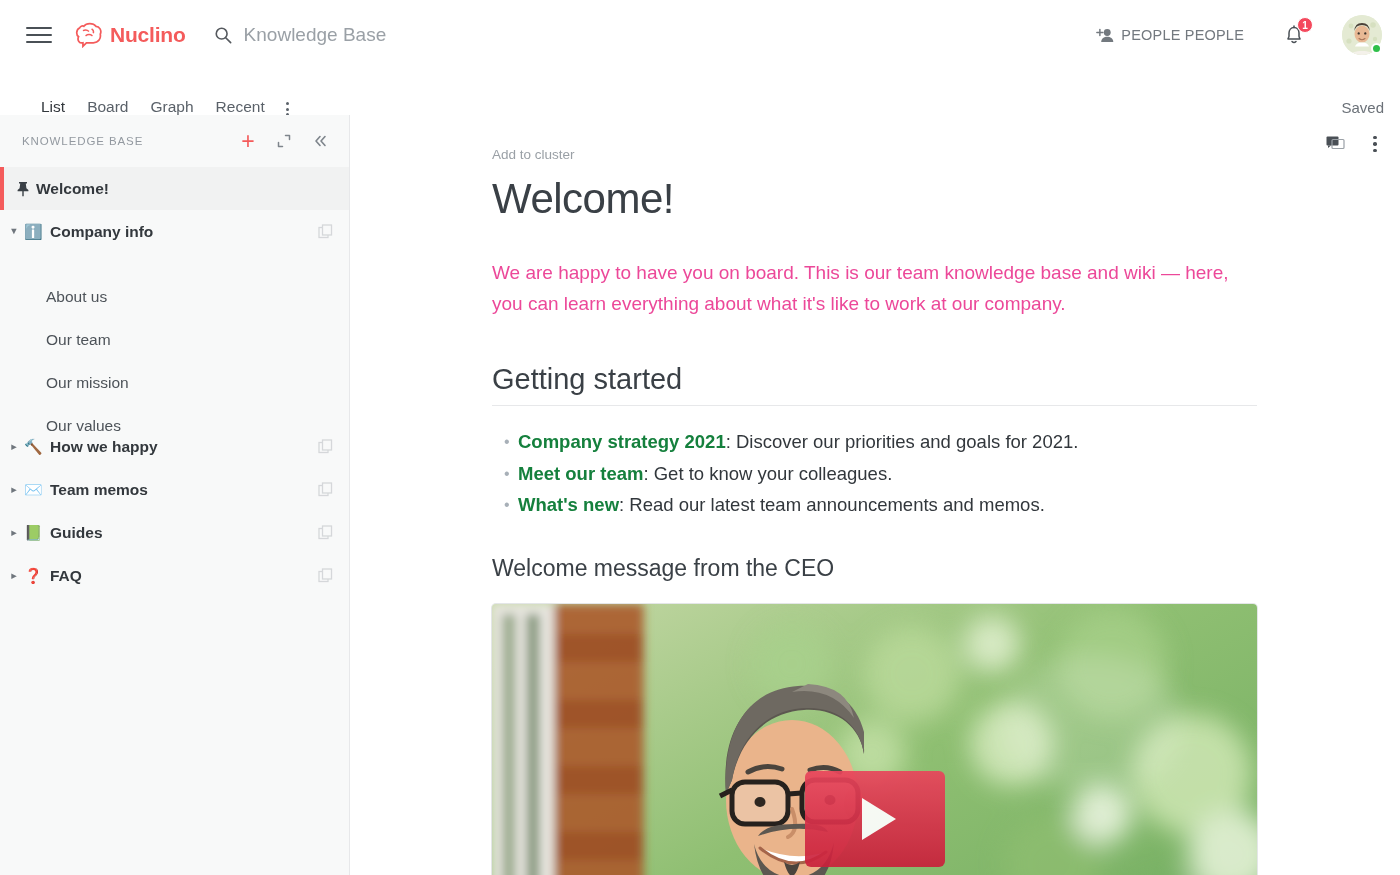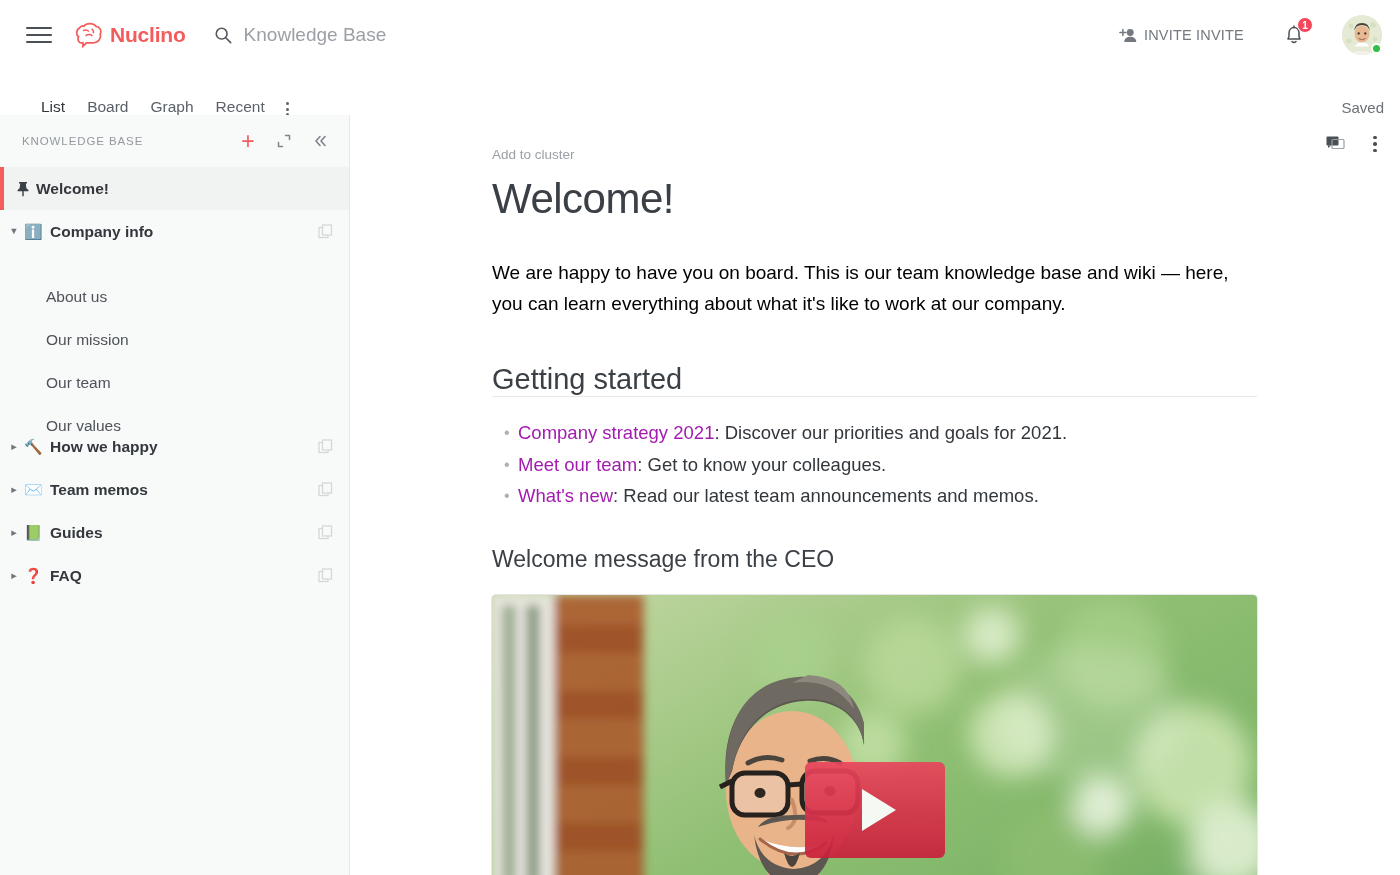--- a/index.html
+++ b/index.html
@@ -158,42 +158,42 @@
   .add-cluster {
     font-size: 13.5px; color: #9aa0a6; cursor: pointer; margin-bottom: 13px;
     display: inline-block;
     text-align: center;
   }
   .doc-title {
     font-size: 42px; font-weight: normal; color: #3a4046;
     letter-spacing: -0.5px; margin-bottom: 34px;
   }
   .doc-p {
-    font-size: 19px; line-height: 31px; color: #000000; width: 740px;
+    font-size: 19px; line-height: 31px; color: #ec4899; width: 740px;
     margin-bottom: 44px;
   }
   .h2 {
     font-size: 29px; font-weight: normal; color: #3a4046;
-    border-bottom: 1px solid #e7e8ea;
+    padding-bottom: 9px; border-bottom: 1px solid #e7e8ea;
     width: 765px; margin-bottom: 20px;
   }
   .h3 {
     font-size: 23px; font-weight: normal; color: #3a4046;
     margin-top: 34px; margin-bottom: 22px;
   }
   .bullets { list-style: none; margin-bottom: 4px; }
   .bullets li {
     font-size: 18.5px; line-height: 31.5px; color: #32373c;
     position: relative; padding-left: 26px;
   }
   .bullets li::before {
     content: '•'; position: absolute; left: 12px; top: 0;
     color: #a8b0b8; font-size: 16px;
   }
-  .bullets a { color: #a21caf; text-decoration: none; cursor: pointer; }
+  .bullets a { color: #15803d; text-decoration: none; cursor: pointer; font-weight: bold; }
 
   .video {
     width: 765px; height: 430px; border-radius: 4px;
     position: relative; overflow: hidden; cursor: pointer;
     box-shadow: 0 0 0 1px #e4e6e8;
   }
   .play-btn {
     position: absolute; left: 50%; top: 50%;
     transform: translate(-50%, -50%);
     width: 140px; height: 96px; border-radius: 6px;
@@ -242,21 +242,21 @@
 
   <div class="topbar-right">
 
     <div class="invite">
       <svg class="invite-icon" viewBox="0 0 22 19">
         <circle cx="13" cy="6" r="4" fill="#73797f"></circle>
         <path d="M6 17 c0-4 3.5-6 7-6 s7 2 7 6 z" fill="#73797f"></path>
         <line x1="1" y1="6" x2="8" y2="6" stroke="#73797f" stroke-width="1.7" stroke-linecap="round"></line>
         <line x1="4.5" y1="2.5" x2="4.5" y2="9.5" stroke="#73797f" stroke-width="1.7" stroke-linecap="round"></line>
       </svg>
-      <span>INVITE INVITE</span>
+      <span>PEOPLE PEOPLE</span>
     </div>
 
     <div class="bell-wrap">
       <svg viewBox="0 0 24 26" width="24" height="26">
         <path d="M6 17 c0-1 1-1.5 1-3 v-3 c0-3 2-5.5 5-5.5 s5 2.5 5 5.5 v3 c0 1.5 1 2 1 3 z" fill="none" stroke="#4a5056" stroke-width="1.5" stroke-linejoin="round"></path>
         <path d="M10 19.5 q2 2 4 0" fill="none" stroke="#4a5056" stroke-width="1.5" stroke-linecap="round"></path>
         <line x1="12" y1="4" x2="12" y2="5.5" stroke="#4a5056" stroke-width="1.5" stroke-linecap="round"></line>
       </svg>
       <span class="badge">1</span>
     </div>
@@ -343,24 +343,24 @@
       <svg class="cluster-icon" viewBox="0 0 15 15">
         <rect x="1" y="3.5" width="9" height="10" fill="none" stroke="#b9bdc1" stroke-width="1.3"></rect>
         <rect x="4.5" y="1" width="9" height="10" fill="#f8f9f9" stroke="#b9bdc1" stroke-width="1.3"></rect>
       </svg>
     </div>
 
     <div class="tree-row child">
       <span class="row-label plain">About us</span>
     </div>
     <div class="tree-row child">
+      <span class="row-label plain">Our team</span>
+    </div>
+    <div class="tree-row child">
       <span class="row-label plain">Our mission</span>
-    </div>
-    <div class="tree-row child">
-      <span class="row-label plain">Our team</span>
     </div>
     <div class="tree-row child">
       <span class="row-label plain">Our values</span>
     </div>
 
     <div class="tree-row">
       <span class="caret">▸</span>
       <span class="row-emoji">🔨</span>
       <span class="row-label">How we happy</span>
       <svg class="cluster-icon" viewBox="0 0 15 15">

